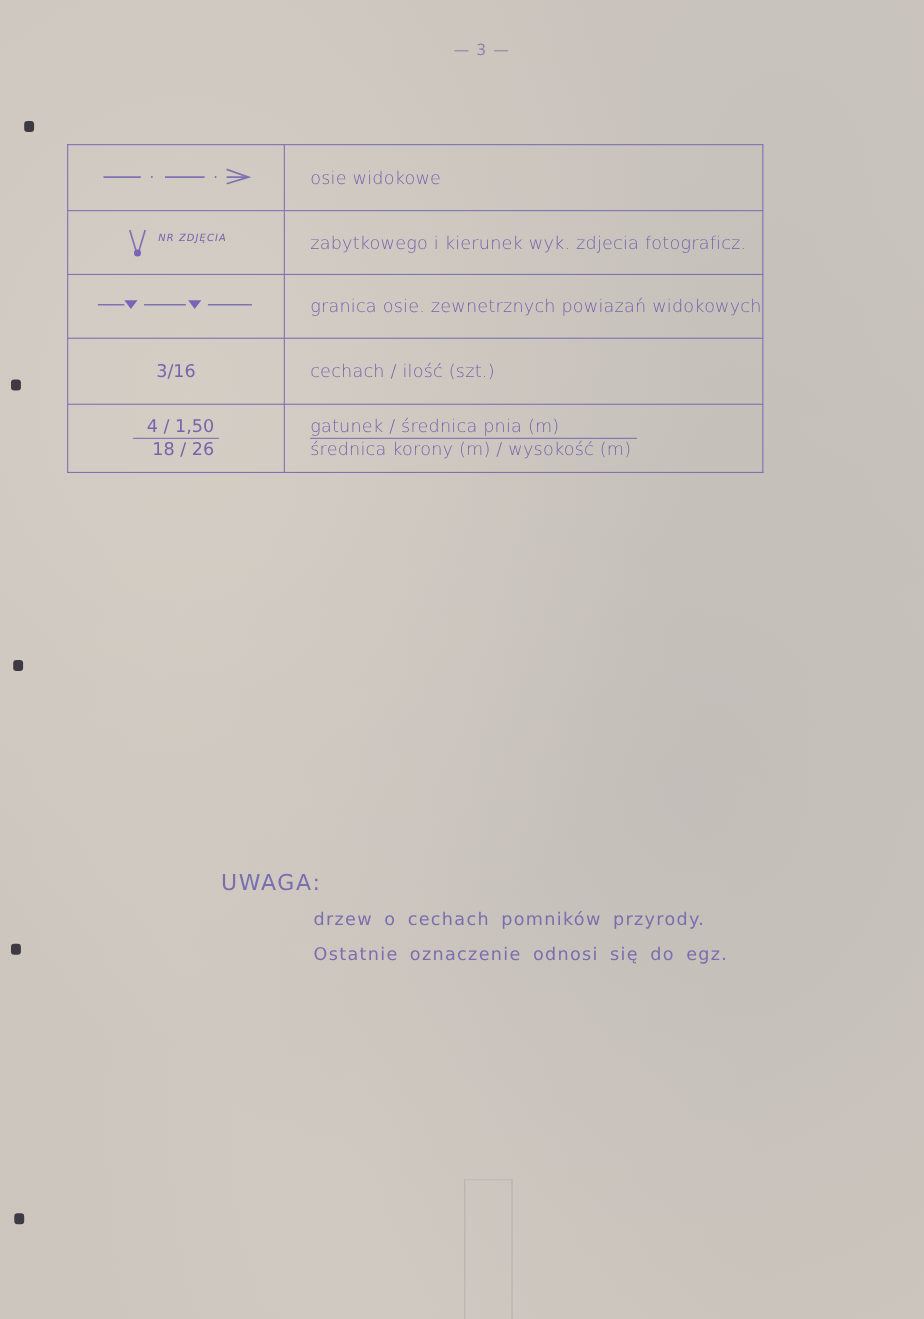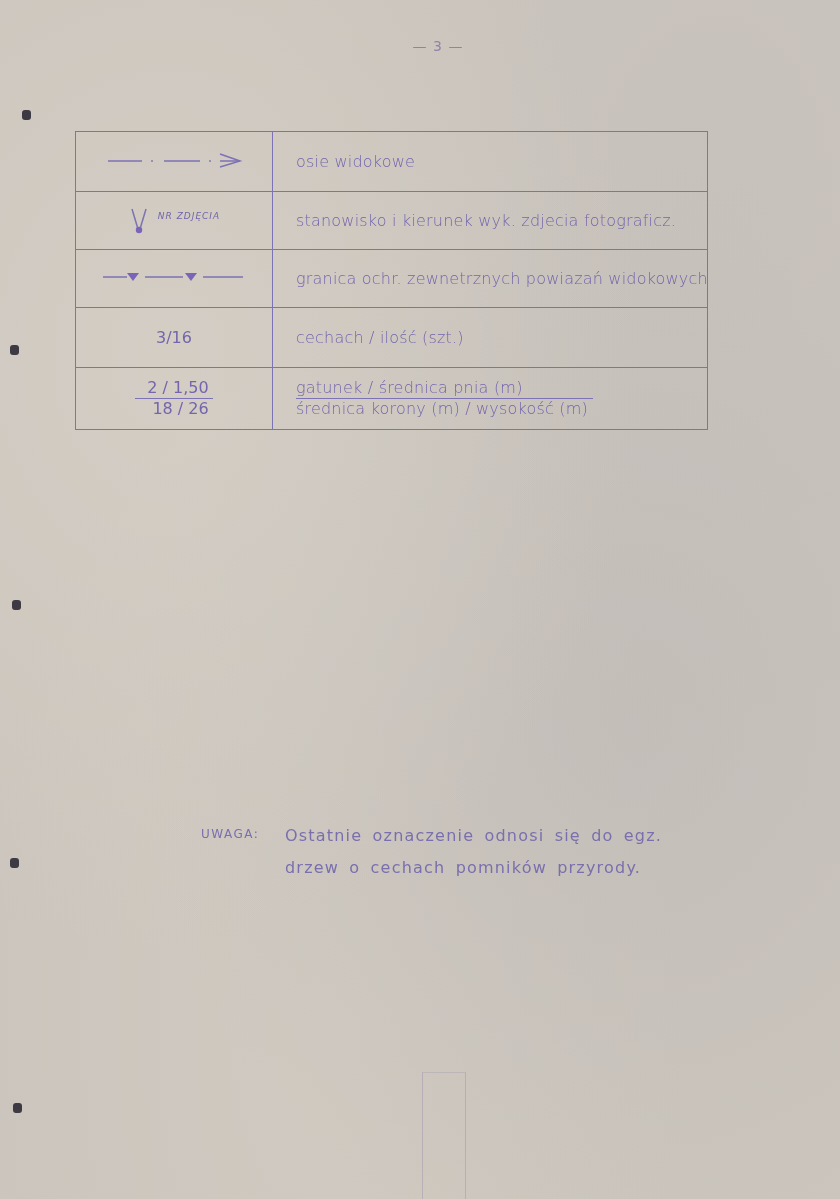--- a/index.html
+++ b/index.html
@@ -13,40 +13,40 @@
       radial-gradient(ellipse at 85% 15%, rgba(195,190,186,0.5) 0%, rgba(203,197,189,0) 45%);
     font-family: "DejaVu Sans", sans-serif;
     color: #6e5fa6;
   }
   .page-number {
     position: absolute; left: 408px; top: 38px; width: 60px; text-align: center;
     font-size: 14px; color: #8d85a8; letter-spacing: 1px;
   }
   .punch { position: absolute; width: 9px; height: 10px; background: #3e3a44; border-radius: 3px; }
   table.legend {
-    position: absolute; left: 75px; top: 131px; width: 633px;
+    position: absolute; left: 61px; top: 131px; width: 633px;
     border-collapse: collapse; table-layout: fixed;
   }
   table.legend td {
     border: 1.5px solid #7d72b4; padding: 0; vertical-align: middle;
   }
   td.sym { width: 196px; text-align: center; }
   td.desc { padding-left: 23px !important; font-size: 16px; font-weight: 300; letter-spacing: 0.2px; white-space: nowrap; color: #7465ad; }
   .row1 { height: 60px; } .row2 { height: 58px; } .row3 { height: 62px; }
   .row4 { height: 58px; } .row5 { height: 62px; } .row6 { height: 60px; }
   .row7 { height: 60px; } .row8 { height: 62px; }
   .nr-label { font-size: 9px; letter-spacing: 1px; margin-left: 8px; vertical-align: 6px; font-style: italic; color: #7465ad; }
   .sym-num { font-size: 16px; color: #7465ad; }
   .frac { display: inline-block; text-align: left; font-size: 16px; line-height: 20px; color: #7465ad; }
   .frac .top { border-bottom: 1.5px solid #7d72b4; padding: 0 4px 0 12px; }
   .frac .bot { padding: 0 4px 0 6px; text-align: right; }
   .desc-frac { display: inline-block; font-size: 16px; line-height: 20px; }
   .desc-frac .top { border-bottom: 1.5px solid #7d72b4; padding-right: 70px; }
   .note-title {
-    position: absolute; left: 201px; top: 827px; font-size: 12px; letter-spacing: 1.5px; color: #7a6fae;
+    position: absolute; left: 201px; top: 790px; font-size: 20px; letter-spacing: 1.5px; color: #7a6fae;
   }
   .note-body {
     position: absolute; left: 285px; top: 820px; font-size: 16px; line-height: 32px;
     letter-spacing: 1.2px; color: #7a6fae; word-spacing: 4px;
   }
   .faint-rect {
     position: absolute; left: 422px; top: 1072px; width: 42px; height: 127px;
     border-left: 1px solid rgba(140,135,165,0.35); border-right: 1px solid rgba(140,135,165,0.35);
     border-top: 1px solid rgba(140,135,165,0.25);
   }
@@ -78,56 +78,56 @@
     <td class="desc">osie widokowe</td>
   </tr>
   <tr class="row2">
     <td class="sym">
       <svg width="22" height="28" viewBox="0 0 22 28" style="vertical-align:middle">
         <line x1="4" y1="2" x2="10" y2="22" stroke="#7d72b4" stroke-width="1.5"></line>
         <line x1="18" y1="2" x2="12" y2="22" stroke="#7d72b4" stroke-width="1.5"></line>
         <circle cx="11" cy="23" r="3.2" fill="#7a64b8"></circle>
       </svg><span class="nr-label">NR ZDJĘCIA</span>
     </td>
-    <td class="desc">stanowisko i kierunek wyk. zdjecia fotograficz.</td>
+    <td class="desc">zabytkowego i kierunek wyk. zdjecia fotograficz.</td>
   </tr>
   <tr class="row4">
     <td class="sym">
       <svg width="150" height="14" viewBox="0 0 150 14">
         <line x1="4" y1="7" x2="28" y2="7" stroke="#7d72b4" stroke-width="1.5"></line>
         <polygon points="28,3 40,3 34,11" fill="#7a64b8"></polygon>
         <line x1="46" y1="7" x2="84" y2="7" stroke="#7d72b4" stroke-width="1.5"></line>
         <polygon points="86,3 98,3 92,11" fill="#7a64b8"></polygon>
         <line x1="104" y1="7" x2="144" y2="7" stroke="#7d72b4" stroke-width="1.5"></line>
       </svg>
     </td>
-    <td class="desc">granica ochr. zewnetrznych powiazań widokowych</td>
+    <td class="desc">granica osie. zewnetrznych powiazań widokowych</td>
   </tr>
   <tr class="row6">
     <td class="sym">
       <span class="sym-num">3/16</span>
     </td>
     <td class="desc">cechach / ilość (szt.)</td>
   </tr>
   <tr class="row8">
     <td class="sym">
       <div class="frac">
-        <div class="top">2 / 1,50</div>
+        <div class="top">4 / 1,50</div>
         <div class="bot">18 / 26</div>
       </div>
     </td>
     <td class="desc">
       <div class="desc-frac">
         <div class="top">gatunek / średnica pnia (m)</div>
         <div class="bot">średnica korony (m) / wysokość (m)</div>
       </div>
     </td>
   </tr>
 </tbody>
   </table>
 
 <div class="note-title">UWAGA:</div>
 <div class="note-body">
+  <div>drzew o cechach pomników przyrody.</div>
   <div>Ostatnie oznaczenie odnosi się do egz.</div>
-  <div>drzew o cechach pomników przyrody.</div>
 </div>
 
 <div class="faint-rect"></div>
 
 </body></html>

